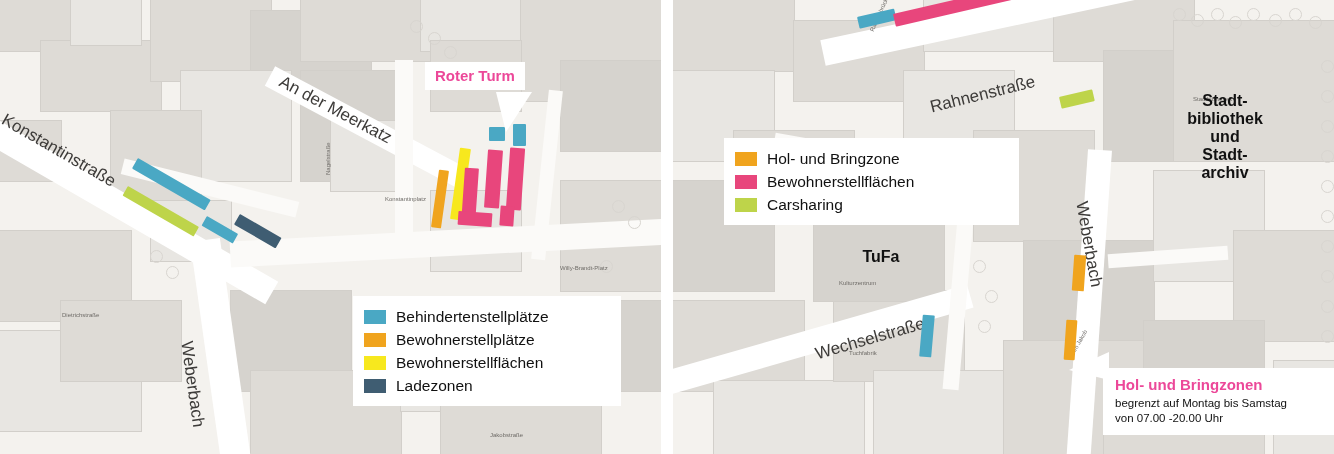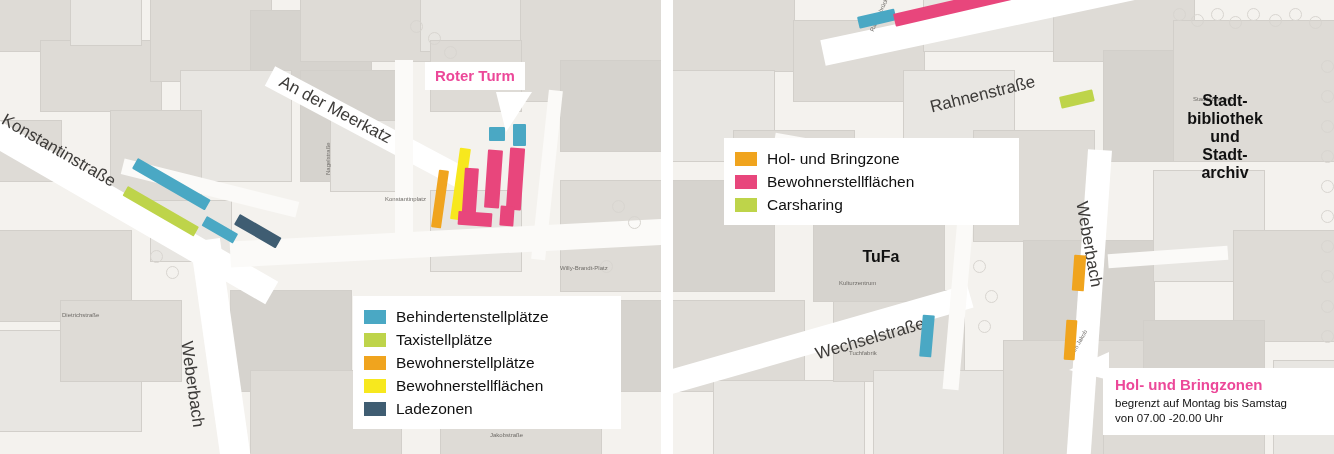--- a/index.html
+++ b/index.html
@@ -217,24 +217,20 @@
       <div class="callout-title">Roter Turm</div>
     </div>
     <div class="tail" style="left:496px;top:92px;border-left:10px solid transparent;border-right:26px solid transparent;border-top:40px solid #ffffff;"></div>
 
     <div class="legend" style="left:353px;top:296px;width:243px;">
       <div class="legend-row">
         <span class="legend-swatch" style="background:#4aa8c4;"></span>
         <span class="legend-label">Behindertenstellplätze</span>
       </div>
       <div class="legend-row">
-        <span class="legend-swatch" style="background:#bed44a;"></span>
-        <span class="legend-label">Taxistellplätze</span>
-      </div>
-      <div class="legend-row">
         <span class="legend-swatch" style="background:#f0a41e;"></span>
         <span class="legend-label">Bewohnerstellplätze</span>
       </div>
       <div class="legend-row">
         <span class="legend-swatch" style="background:#f7e81e;"></span>
         <span class="legend-label">Bewohnerstellflächen</span>
       </div>
       <div class="legend-row">
         <span class="legend-swatch" style="background:#3f5d72;"></span>
         <span class="legend-label">Ladezonen</span>

